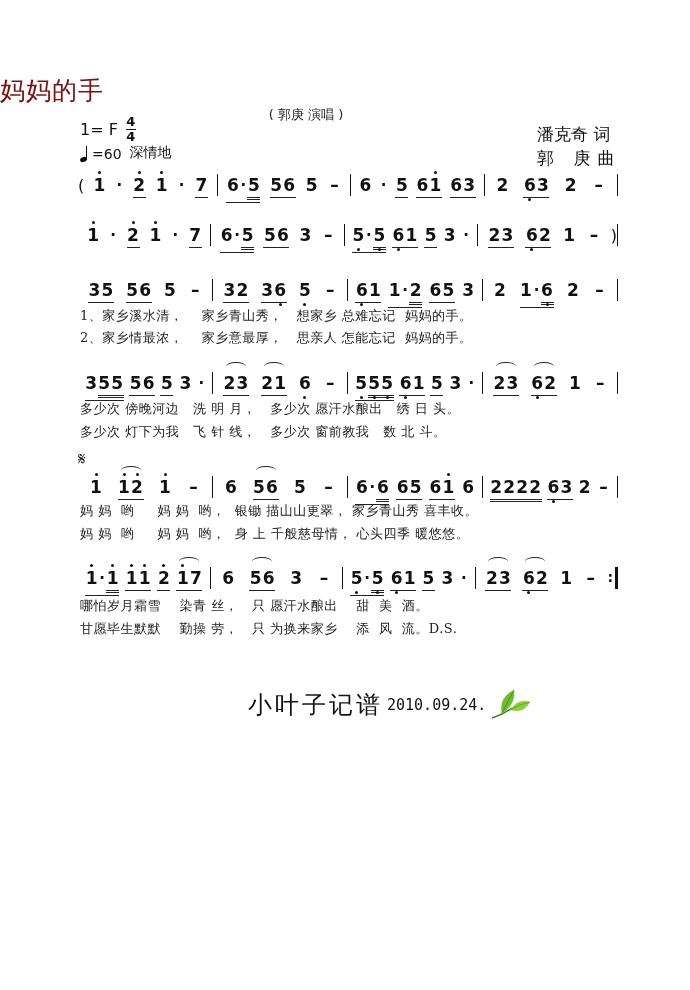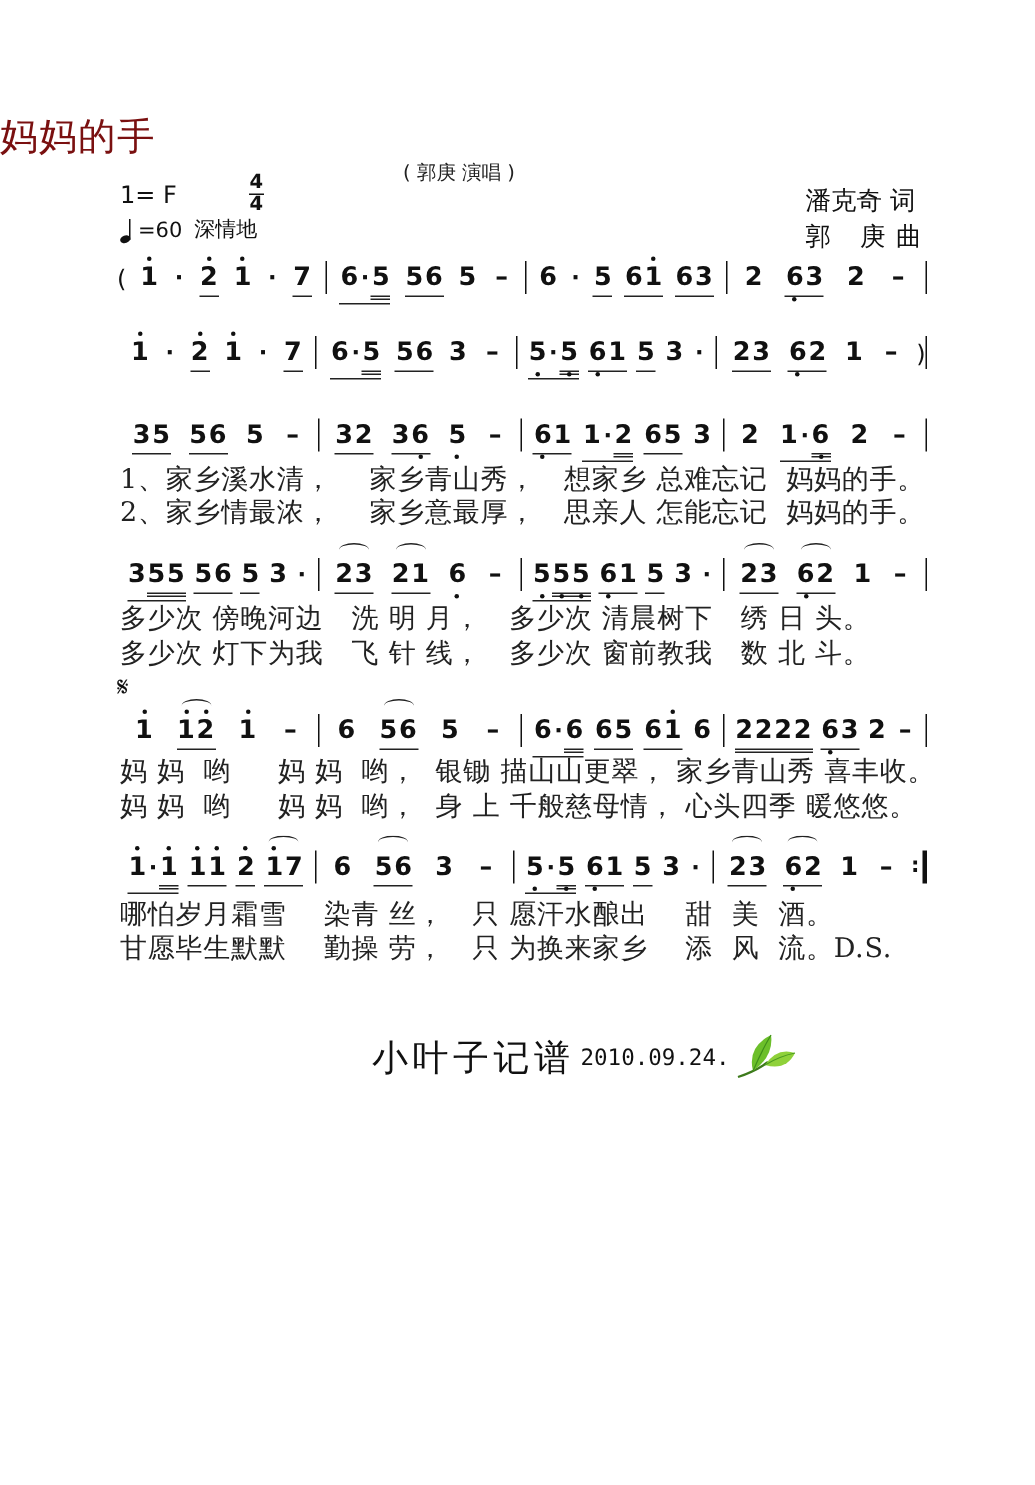--- a/index.html
+++ b/index.html
@@ -1,19 +1,19 @@
 <!DOCTYPE html>
 <html><head>
 <meta charset="utf-8">
 <style>
   html, body { margin:0; padding:0; background:#ffffff; }
   body { width:690px; height:990px; position:relative; overflow:hidden; font-family:"DejaVu Sans", sans-serif; color:#111; }
   .title { position:absolute; left:0; width:628px; top:74px; font-size:25px; color:#7a1010; font-family:"DejaVu Sans", sans-serif; letter-spacing:1px; }
   .singer { position:absolute; left:0; width:612px; top:106px; text-align:center; font-size:13px; color:#222; }
-  .key { position:absolute; left:80px; top:116px; font-size:16px; display:flex; align-items:center;gap:40px; }
+  .key { position:absolute; left:80px; top:116px; font-size:16px; display:flex; align-items:center; }
   .frac { display:inline-flex; flex-direction:column; align-items:center; margin-left:8px; font-size:13px; font-weight:bold; line-height:12px; }
   .frac .bar { width:10px; height:1px; background:#111; margin:1px 0; }
   .tempo { position:absolute; left:80px; top:144px; font-size:14px; display:flex; align-items:flex-end; }
   .tempo .notehead { display:inline-block; position:relative; width:12px; height:16px; }
   .tempo .notehead:before { content:""; position:absolute; left:0; bottom:0; width:7px; height:5px; background:#111; border-radius:50%; transform:rotate(-20deg); }
   .tempo .notehead:after { content:""; position:absolute; left:6px; bottom:2px; width:1px; height:14px; background:#111; }
   .tempo .expr { margin-left:8px; font-family:"DejaVu Serif", serif; }
   .credits { position:absolute; left:537px; top:122px; font-size:17px; line-height:24px; }
   .credits .composer { letter-spacing:7px; }
 
@@ -26,21 +26,21 @@
   .grp { display:inline-flex; align-items:flex-start; position:relative; padding-bottom:2px; }
   .grp.u1 { border-bottom:1px solid #222; }
   .grp.u2 { border-bottom:3px double #222; }
   .n { position:relative; display:inline-block; width:13px; text-align:center; font-weight:bold; font-size:17px; line-height:20px; padding-top:5px; }
   .n.hi:before { content:""; position:absolute; top:1px; left:5px; width:3px; height:3px; background:#111; border-radius:50%; }
   .n.lo:after { content:""; position:absolute; bottom:-6px; left:5px; width:3px; height:3px; background:#111; border-radius:50%; }
   .dot { display:inline-block; width:8px; text-align:center; font-weight:bold; font-size:15px; line-height:20px; padding-top:5px; }
   .dash { display:inline-block; width:14px; text-align:center; font-weight:bold; font-size:17px; line-height:20px; padding-top:5px; }
   .tie { position:absolute; top:-6px; left:3px; right:3px; height:8px; border-top:1.2px solid #222; border-radius:50% 50% 0 0; }
 
-  .lyric { position:absolute; left:80px; width:540px; font-family:"DejaVu Serif", serif; font-size:18px; color:#222; white-space:pre; letter-spacing:0.5px; }
+  .lyric { position:absolute; left:80px; width:540px; font-family:"DejaVu Serif", serif; font-size:13px; color:#222; white-space:pre; letter-spacing:0.5px; }
   .segno { position:absolute; left:78px; top:448px; font-size:18px; font-family:"DejaVu Serif", serif; }
 
   .footer { position:absolute; left:248px; top:688px; display:flex; align-items:center; }
   .footer .sig { font-family:"DejaVu Serif", serif; font-size:24px; letter-spacing:3px; }
   .footer .date { font-size:15px; margin-left:4px; font-family:"DejaVu Sans Mono", monospace; }
   .leaf { width:44px; height:34px; margin-left:2px; }
 </style>
 </head>
 <body>
 
@@ -447,21 +447,21 @@
         <span class="n">1</span>
         <span class="dash">–</span>
       </div>
       <span class="repeat-dots">:</span>
       <span class="barline final"></span>
     </div>
   </div>
 <div id="lyrics">
     <div class="lyric" style="top: 307px;">1、家乡溪水清，    家乡青山秀，   想家乡 总难忘记  妈妈的手。</div>
     <div class="lyric" style="top: 329px;">2、家乡情最浓，    家乡意最厚，   思亲人 怎能忘记  妈妈的手。</div>
-    <div class="lyric" style="top: 400px;">多少次 傍晚河边   洗 明 月，   多少次 清晨树下   绣 日 头。</div>
+    <div class="lyric" style="top: 400px;">多少次 傍晚河边   洗 明 月，   多少次 愿汗水酿出   绣 日 头。</div>
     <div class="lyric" style="top: 423px;">多少次 灯下为我   飞 针 线，   多少次 窗前教我   数 北 斗。</div>
     <div class="lyric" style="top: 502px;">妈 妈  哟     妈 妈  哟，  银锄 描山山更翠， 家乡青山秀 喜丰收。</div>
     <div class="lyric" style="top: 525px;">妈 妈  哟     妈 妈  哟，  身 上 千般慈母情， 心头四季 暖悠悠。</div>
     <div class="lyric" style="top: 597px;">哪怕岁月霜雪    染青 丝，   只 愿汗水酿出    甜  美  酒。</div>
     <div class="lyric" style="top: 620px;">甘愿毕生默默    勤操 劳，   只 为换来家乡    添  风  流。D.S.</div>
   </div>
 
 <div class="footer">
   <span class="sig">小叶子记谱</span>
   <span class="date">2010.09.24.</span>

